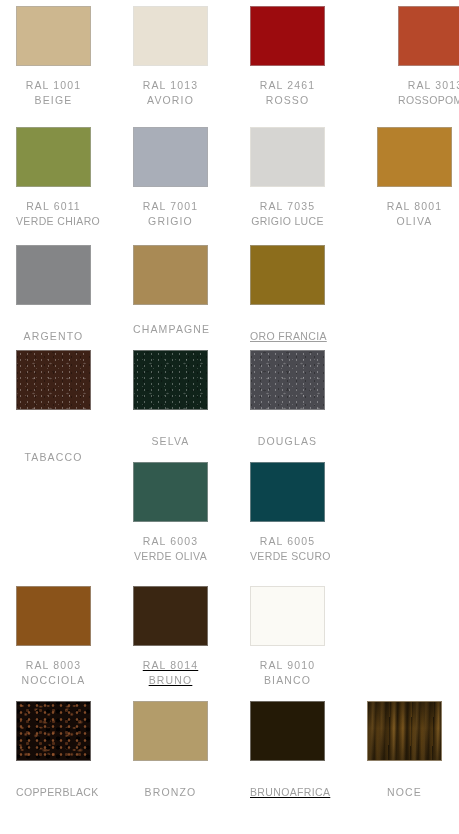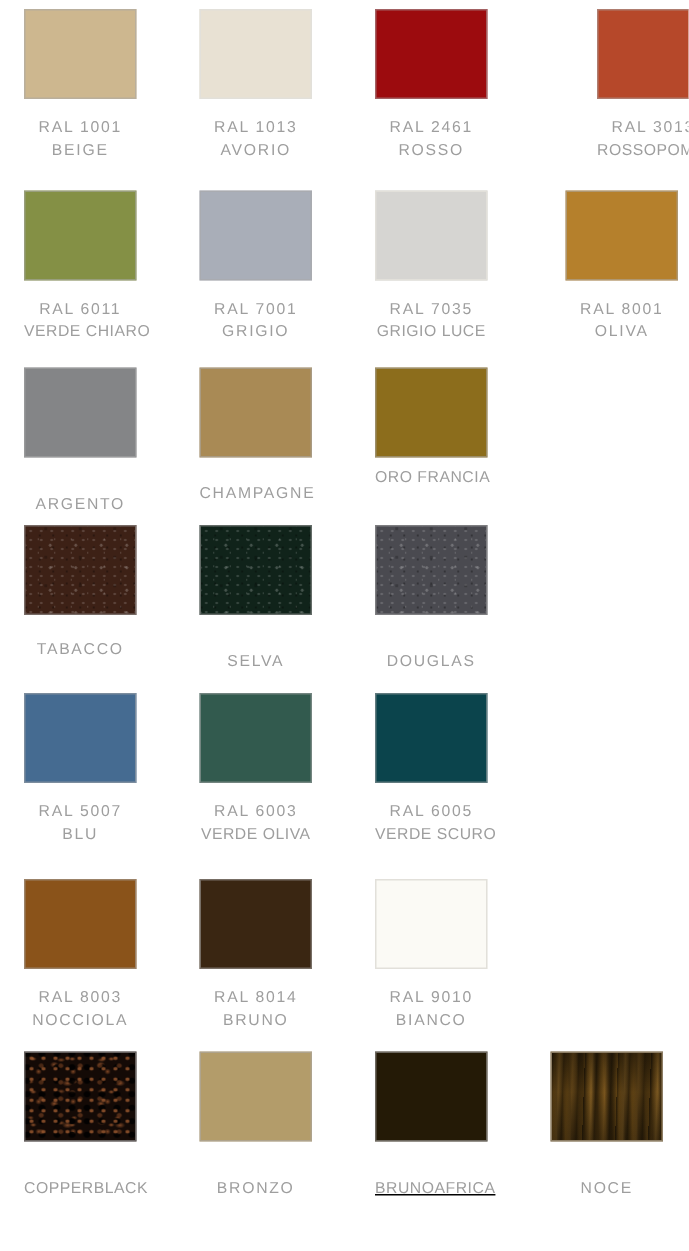--- a/index.html
+++ b/index.html
@@ -252,53 +252,46 @@
         </div>
       </div>
       <div class="cell" style="left: 133px; top: 0px;">
         <div class="swatch" style="background: rgb(169, 138, 85);"></div>
         <div class="label single" style="margin-top: 17px;">
           <span class="name">CHAMPAGNE</span>
         </div>
       </div>
       <div class="cell" style="left: 250px; top: 0px;">
         <div class="swatch" style="background: rgb(140, 109, 28);"></div>
-        <div class="label tight single" style="margin-top: 6px;">
+        <div class="label tight single" style="margin-top: 24px; text-decoration: underline;">
           <span class="name">ORO FRANCIA</span>
         </div>
       </div>
     </div>
     <div class="row" style="position: absolute; left: 0px; top: 350px; height: 110px;">
       <div class="cell" style="left: 16px; top: 0px;">
         <div class="swatch tex-speckle" style="background: rgb(61, 33, 22);"></div>
-        <div class="label single" style="margin-top: 16px;">
+        <div class="label single" style="margin-top: 40px;">
           <span class="name">TABACCO</span>
         </div>
       </div>
       <div class="cell" style="left: 133px; top: 0px;">
         <div class="swatch tex-speckle" style="background: rgb(16, 35, 26);"></div>
         <div class="label single" style="margin-top: 24px;">
           <span class="name">SELVA</span>
         </div>
       </div>
       <div class="cell" style="left: 250px; top: 0px;">
         <div class="swatch tex-speckle" style="background: rgb(74, 74, 80);"></div>
         <div class="label single" style="margin-top: 24px;">
           <span class="name">DOUGLAS</span>
         </div>
       </div>
     </div>
     <div class="row" style="position: absolute; left: 0px; top: 462px; height: 110px;">
-      <div class="cell" style="left: 16px; top: 0px;">
-        <div class="swatch" style="background: rgb(69, 107, 145);"></div>
-        <div class="label">
-          <span class="code">RAL  5007</span>
-          <span class="name">BLU</span>
-        </div>
-      </div>
       <div class="cell" style="left: 133px; top: 0px;">
         <div class="swatch" style="background: rgb(50, 90, 78);"></div>
         <div class="label tight">
           <span class="code">RAL  6003</span>
           <span class="name">VERDE OLIVA</span>
         </div>
       </div>
       <div class="cell" style="left: 250px; top: 0px;">
         <div class="swatch" style="background: rgb(11, 68, 76);"></div>
         <div class="label tight">
@@ -308,21 +301,21 @@
       </div>
     </div>
     <div class="row" style="position: absolute; left: 0px; top: 586px; height: 110px;">
       <div class="cell" style="left: 16px; top: 0px;">
         <div class="swatch" style="background: rgb(138, 83, 26);"></div>
         <div class="label">
           <span class="code">RAL  8003</span>
           <span class="name">NOCCIOLA</span>
         </div>
       </div>
-      <div class="cell" style="left: 133px; top: 0px;">
+      <div class="cell" style="left: 133px; top: 0px; text-decoration: underline;">
         <div class="swatch" style="background: rgb(58, 38, 18);"></div>
         <div class="label">
           <span class="code">RAL  8014</span>
           <span class="name">BRUNO</span>
         </div>
       </div>
       <div class="cell" style="left: 250px; top: 0px;">
         <div class="swatch light-border" style="background: rgb(251, 250, 245);"></div>
         <div class="label">
           <span class="code">RAL  9010</span>

